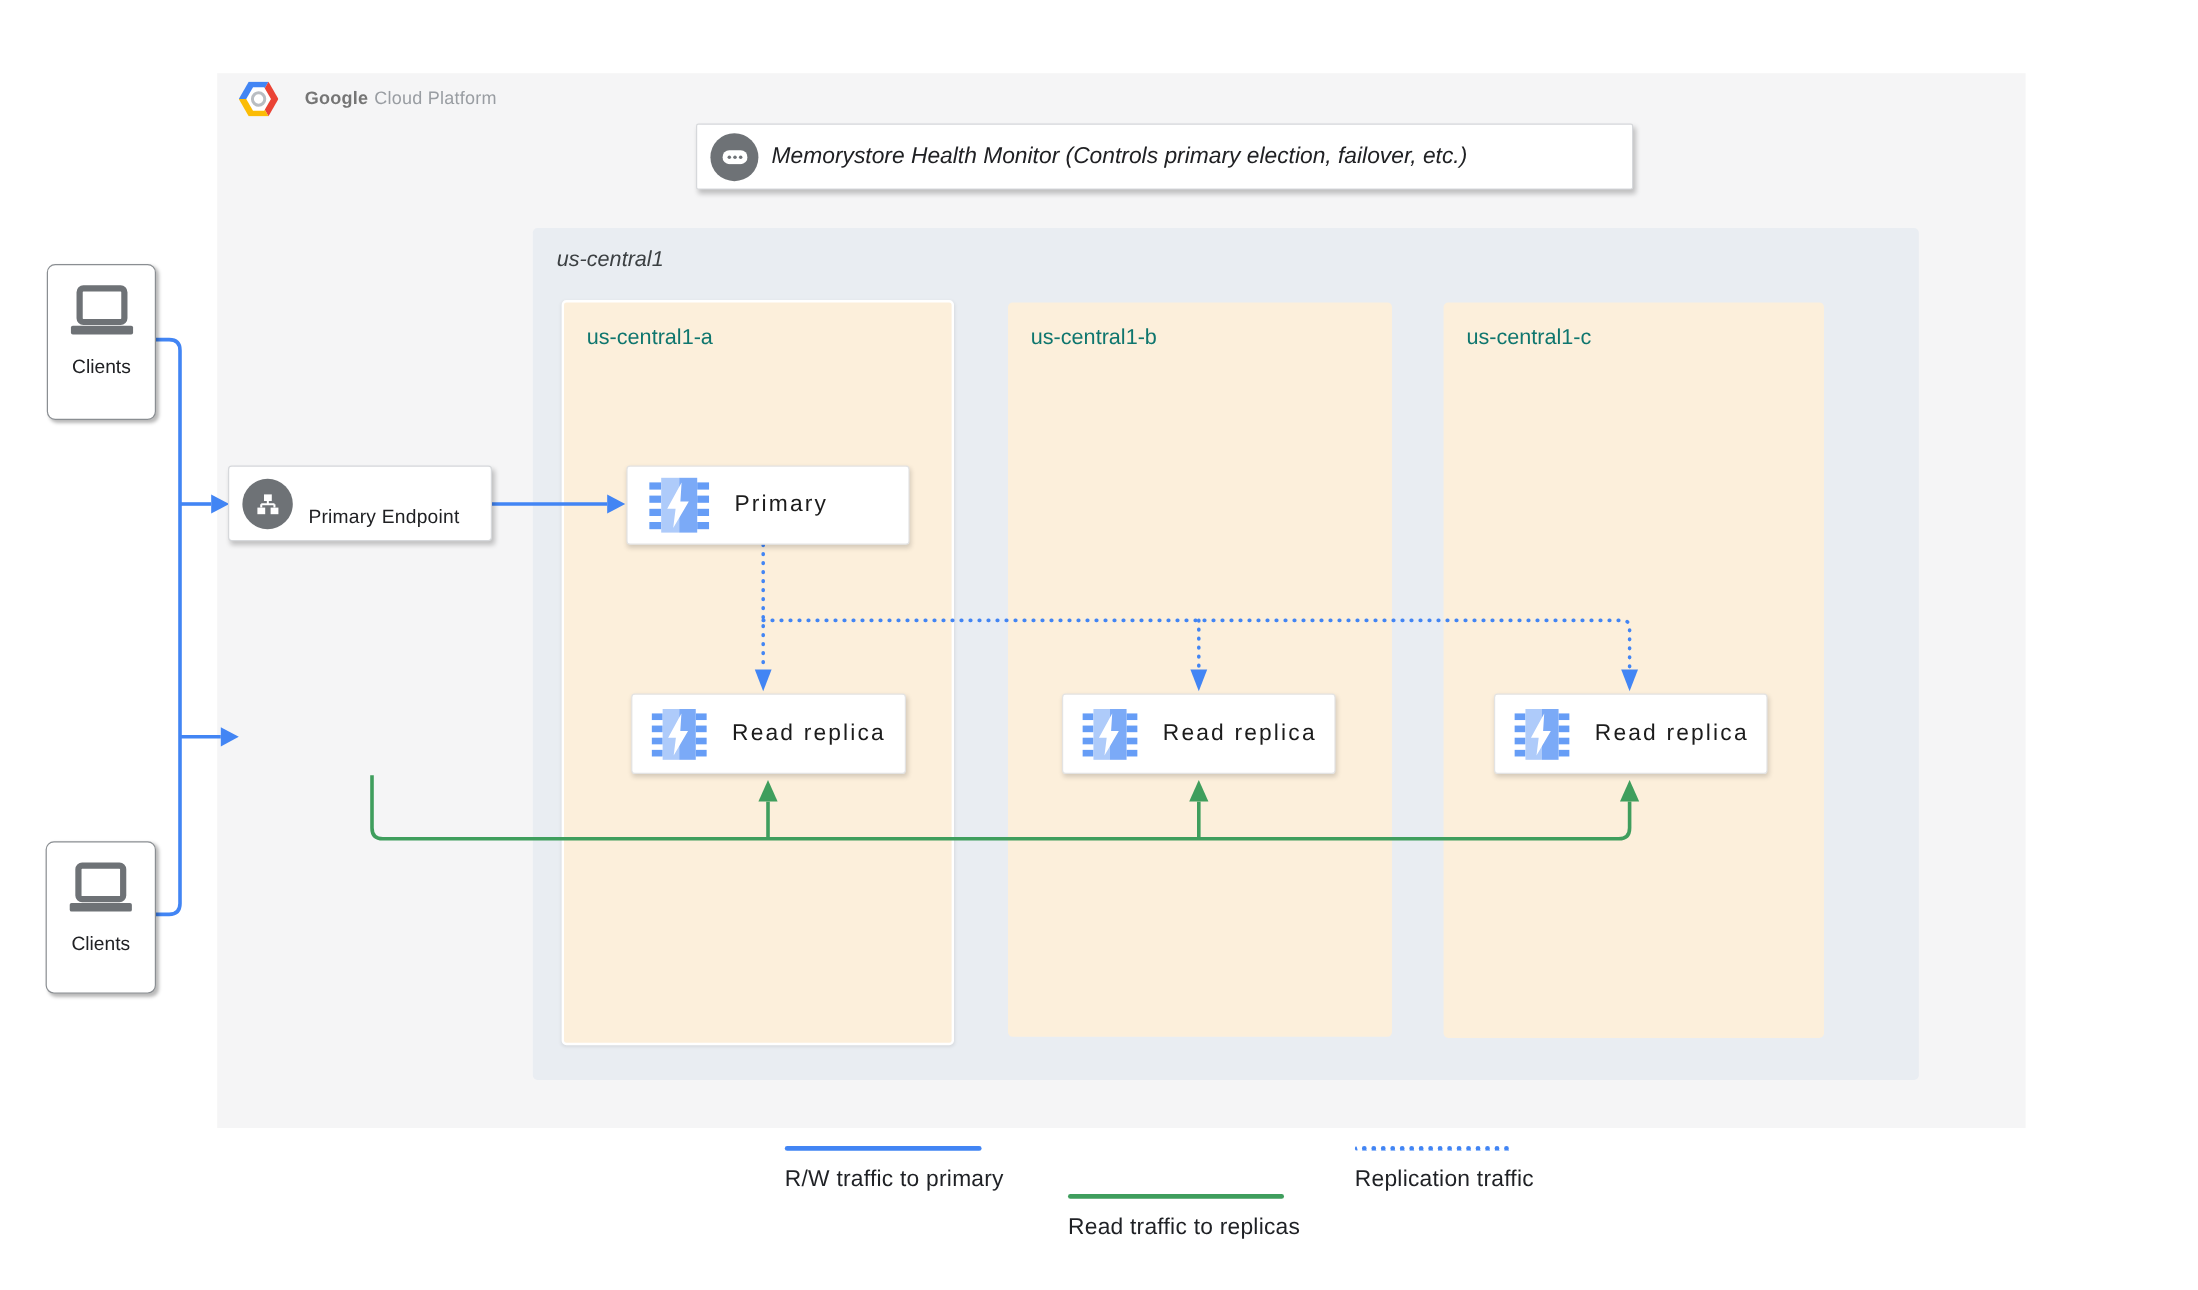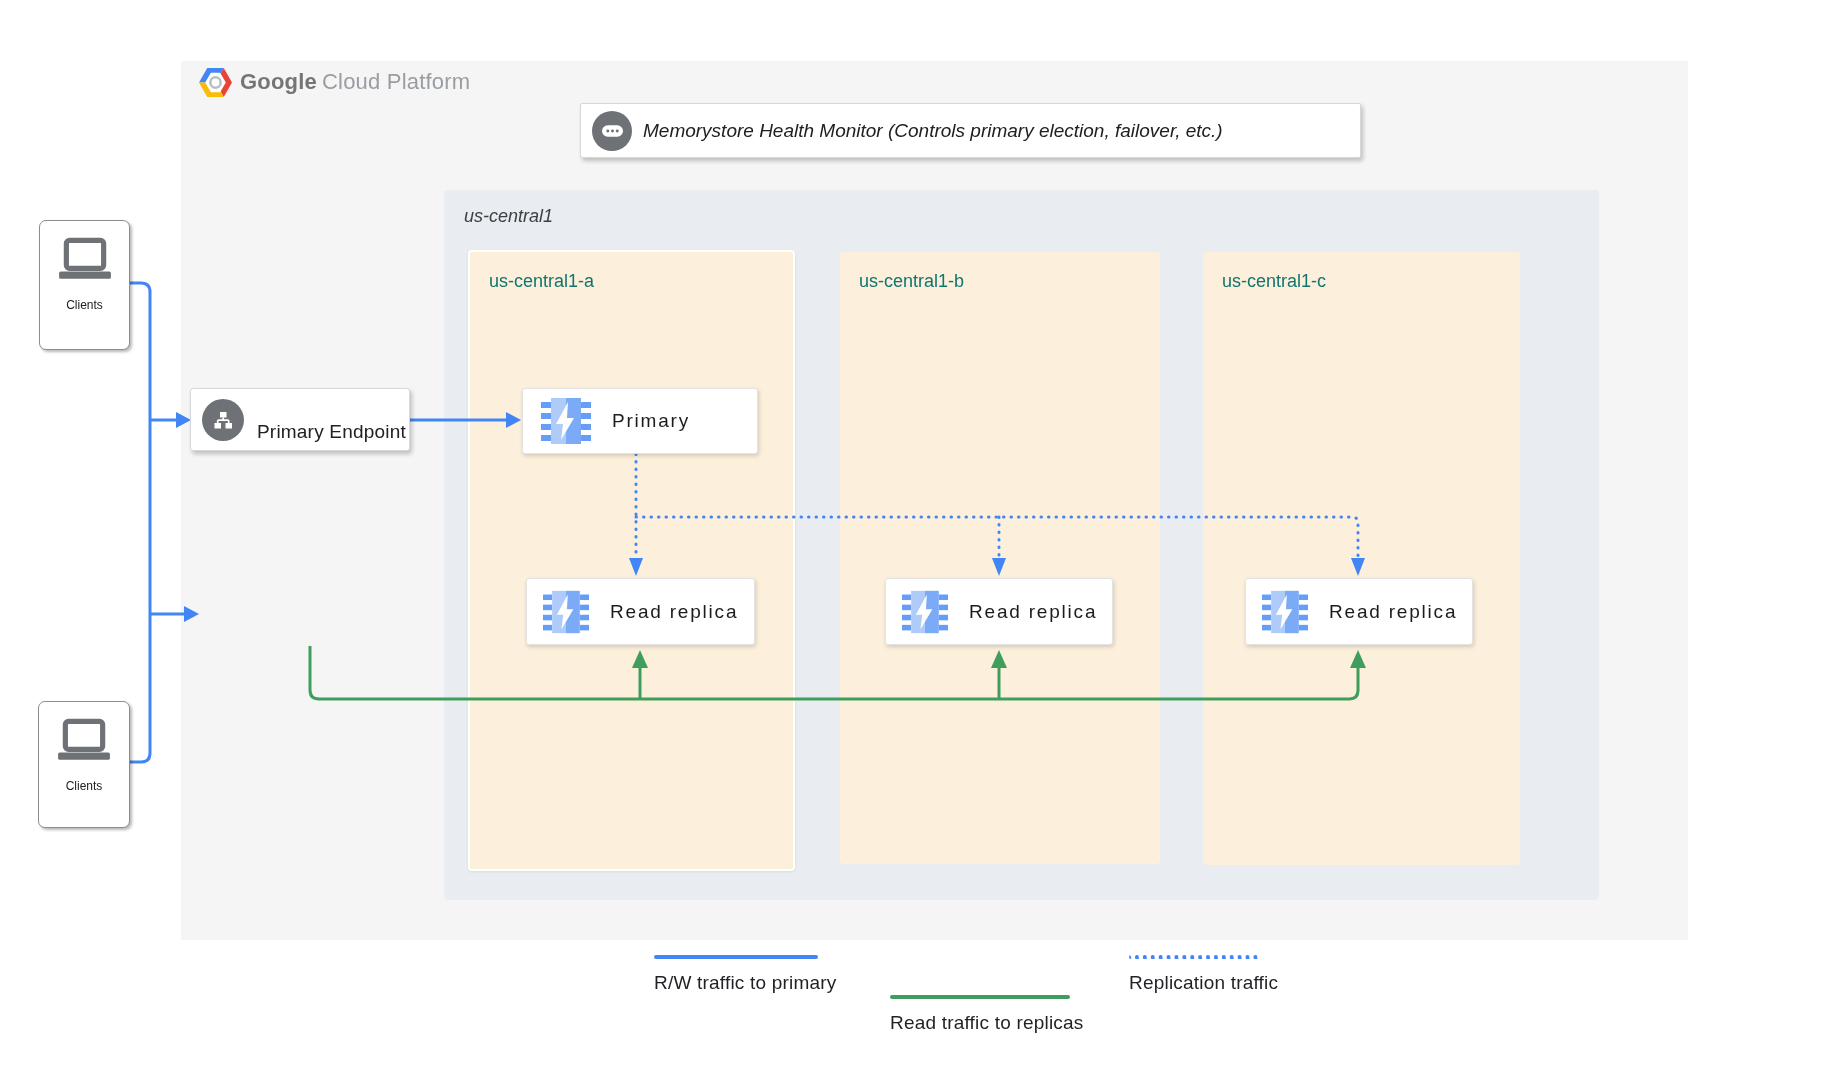--- a/index.html
+++ b/index.html
@@ -12,44 +12,44 @@
   .region{position:absolute;left:444px;top:190px;width:1155px;height:710px;background:var(--region-bg,#E9EDF2);border-radius:4px;}
   .region-label{position:absolute;left:20px;top:16px;font-size:18px;color:#3C4043;font-style:italic;}
   .zone{position:absolute;background:var(--zone-bg,#FCEFDB);border-radius:4px;}
   .zone-a{left:24px;top:60px;width:323px;height:617px;border:2px solid #ffffff;box-shadow:0 1px 3px rgba(0,0,0,0.08);}
   .zone-b{left:396px;top:62px;width:320px;height:612px;}
   .zone-c{left:759px;top:62px;width:317px;height:613px;}
   .zone-label{position:absolute;left:19px;top:19px;font-size:18px;color:#0f766e;}
   
   .brand{position:absolute;left:199px;top:64px;display:flex;align-items:center;height:36px;}
   .brand svg{display:block;}
-  .brand-text{margin-left:8px;font-size:22px;letter-spacing:0.2px;}
+  .brand-text{margin-left:22px;font-size:15px;letter-spacing:0.2px;}
   .brand-bold{color:#757575;font-weight:700;}
   .brand-rest{color:#999DA2;font-weight:400;margin-left:5px;}
   
   .card{position:absolute;background:#fff;display:flex;align-items:center;border:1px solid #D6D8DB;border-radius:3px;box-shadow:2px 3px 4px rgba(0,0,0,0.22);z-index:3;box-sizing:border-box;}
   .monitor{left:580px;top:103px;width:781px;height:55px;padding-left:11px;border-radius:2px;}
   .monitor-label{margin-left:11px;font-size:19px;font-style:italic;}
   .circle-icon{flex:0 0 auto;width:40px;height:40px;border-radius:50%;background:var(--icon-gray,#6E7276);display:flex;align-items:center;justify-content:center;}
   .endpoint{padding-left:11px;}
   .endpoint .circle-icon{width:42px;height:42px;}
-  .endpoint-label{margin-left:13px;font-size:19px;letter-spacing:0.2px;margin-top:25px;}
+  .endpoint-label{margin-left:13px;font-size:16px;letter-spacing:0.2px;margin-top:25px;}
   .primary-endpoint{left:190px;top:388px;width:220px;height:63px;}
   .read-endpoint{left:199px;top:583px;width:221px;height:65px;}
   .mscard{border:1px solid #E3E3E3;box-shadow:1px 2px 4px rgba(0,0,0,0.16);}
   .primary-node{left:522px;top:388px;width:236px;height:66px;padding-left:18px;}
   .replica-a{left:526px;top:578px;width:229px;height:67px;padding-left:16px;}
   .replica-b{left:885px;top:578px;width:228px;height:67px;padding-left:16px;}
   .replica-c{left:1245px;top:578px;width:228px;height:67px;padding-left:16px;}
   .ms-label{margin-left:21px;font-size:19px;letter-spacing:1.8px;color:#1c1c1c;}
   .clients{flex-direction:column;justify-content:flex-start;border:1px solid #8A8E92;border-radius:7px;box-shadow:2px 2px 3px rgba(0,0,0,0.28);}
   .clients-top{left:39px;top:220px;width:91px;height:130px;}
   .clients-bottom{left:38px;top:701px;width:92px;height:127px;}
   .clients svg{margin-top:16px;}
-  .clients-label{margin-top:17px;font-size:12px;color:#202124;}
+  .clients-label{margin-top:17px;font-size:16px;color:#202124;}
   
   .connectors{position:absolute;left:0;top:0;z-index:2;}
   .line-blue{stroke:var(--rw-blue,#4285F4);stroke-width:3;fill:none;}
   .line-green{stroke:var(--read-green,#3F9E5D);stroke-width:3;fill:none;}
   .line-dotted{stroke:var(--replication-blue,#4285F4);stroke-width:3;fill:none;stroke-linecap:round;stroke-dasharray:0.5 7;}
   .arrow-blue{fill:var(--rw-blue,#4285F4);}
   .arrow-green{fill:var(--read-green,#3F9E5D);}
   
   .legend-item{position:absolute;display:flex;flex-direction:column;}
   .legend-line{height:4px;border-radius:2px;}

